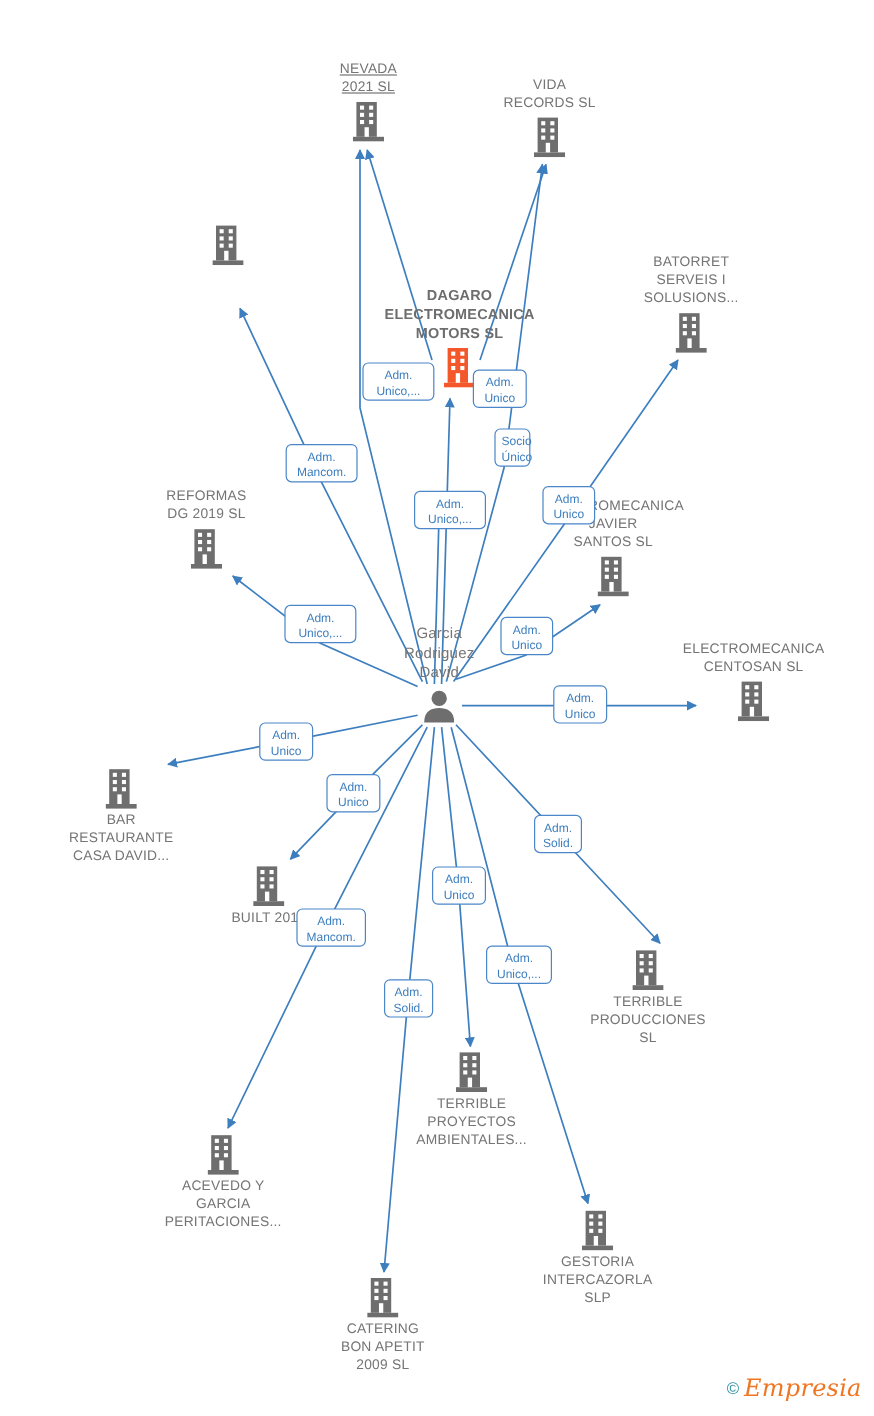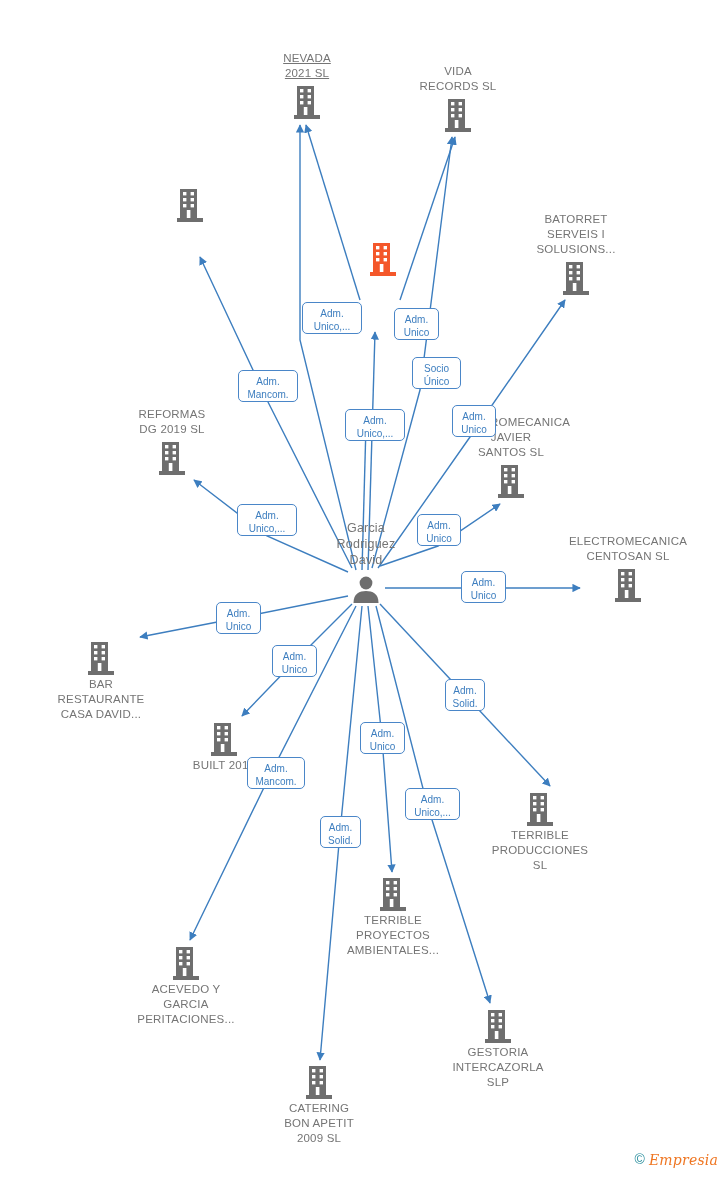--- a/index.html
+++ b/index.html
@@ -80,21 +80,21 @@
   }
   #watermark .c {
     color: #2a8f9e;
     font-size: 14px;
     vertical-align: 1px;
   }
   #watermark .brand {
     color: #ef7622;
     font-family: "DejaVu Serif", serif;
     font-style: italic;
-    font-size: 14px;
+    font-size: 20px;
     letter-spacing: 0.2px;
   }
 </style>
 </head>
 <body>
 
 <div id="canvas">
 
   <svg id="edge-layer" viewBox="0 0 728 1180" xmlns="http://www.w3.org/2000/svg">
     <defs>
@@ -336,20 +336,23 @@
             <rect x="13.6" y="16" width="3.4" height="3.4" fill="#ffffff"></rect>
             <rect x="9.8" y="22" width="3.6" height="8" fill="#ffffff"></rect>
           </svg></span>
         <span class="lbl">CATERING
 BON APETIT
 2009 SL</span>
       </div>
     </div>
 
   <div class="node node-main above" id="focus-node" style="left: 383px; top: 238px;">
+    <span class="lbl">DAGARO
+ELECTROMECANICA
+MOTORS  SL</span>
     <span class="icon-wrap">
       <svg width="26" height="34" viewBox="0 0 26 34" aria-hidden="true">
         <rect x="3" y="1" width="17" height="29" fill="#f4572a"></rect>
         <rect x="0" y="30" width="26" height="4" fill="#f4572a"></rect>
         <rect x="6" y="4" width="3.4" height="3.4" fill="#ffffff"></rect>
         <rect x="13.6" y="4" width="3.4" height="3.4" fill="#ffffff"></rect>
         <rect x="6" y="10" width="3.4" height="3.4" fill="#ffffff"></rect>
         <rect x="13.6" y="10" width="3.4" height="3.4" fill="#ffffff"></rect>
         <rect x="6" y="16" width="3.4" height="3.4" fill="#ffffff"></rect>
         <rect x="13.6" y="16" width="3.4" height="3.4" fill="#ffffff"></rect>
@@ -368,21 +371,21 @@
         <path d="M 2.5 29 C 2.5 19.5 8.5 17 15 17 C 21.5 17 27.5 19.5 27.5 29 Z" fill="#6e6e6e"></path>
       </svg>
     </span>
   </div>
 
   <div id="edge-labels-group">
       <div class="edge-label" style="left: 302px; top: 302px; width: 60px; height: 32px;">Adm.
 Unico,...</div>
       <div class="edge-label" style="left: 394px; top: 308px; width: 45px; height: 32px;">Adm.
 Unico</div>
-      <div class="edge-label" style="left: 412px; top: 357px; width: 49px; height: 32px;">Socio
+      <div class="edge-label" style="left: 412px; top: 357px; width: 30px; height: 32px;">Socio
 Único</div>
       <div class="edge-label" style="left: 238px; top: 370px; width: 60px; height: 32px;">Adm.
 Mancom.</div>
       <div class="edge-label" style="left: 345px; top: 409px; width: 60px; height: 32px;">Adm.
 Unico,...</div>
       <div class="edge-label" style="left: 452px; top: 405px; width: 44px; height: 32px;">Adm.
 Unico</div>
       <div class="edge-label" style="left: 237px; top: 504px; width: 60px; height: 32px;">Adm.
 Unico,...</div>
       <div class="edge-label" style="left: 417px; top: 514px; width: 44px; height: 32px;">Adm.

